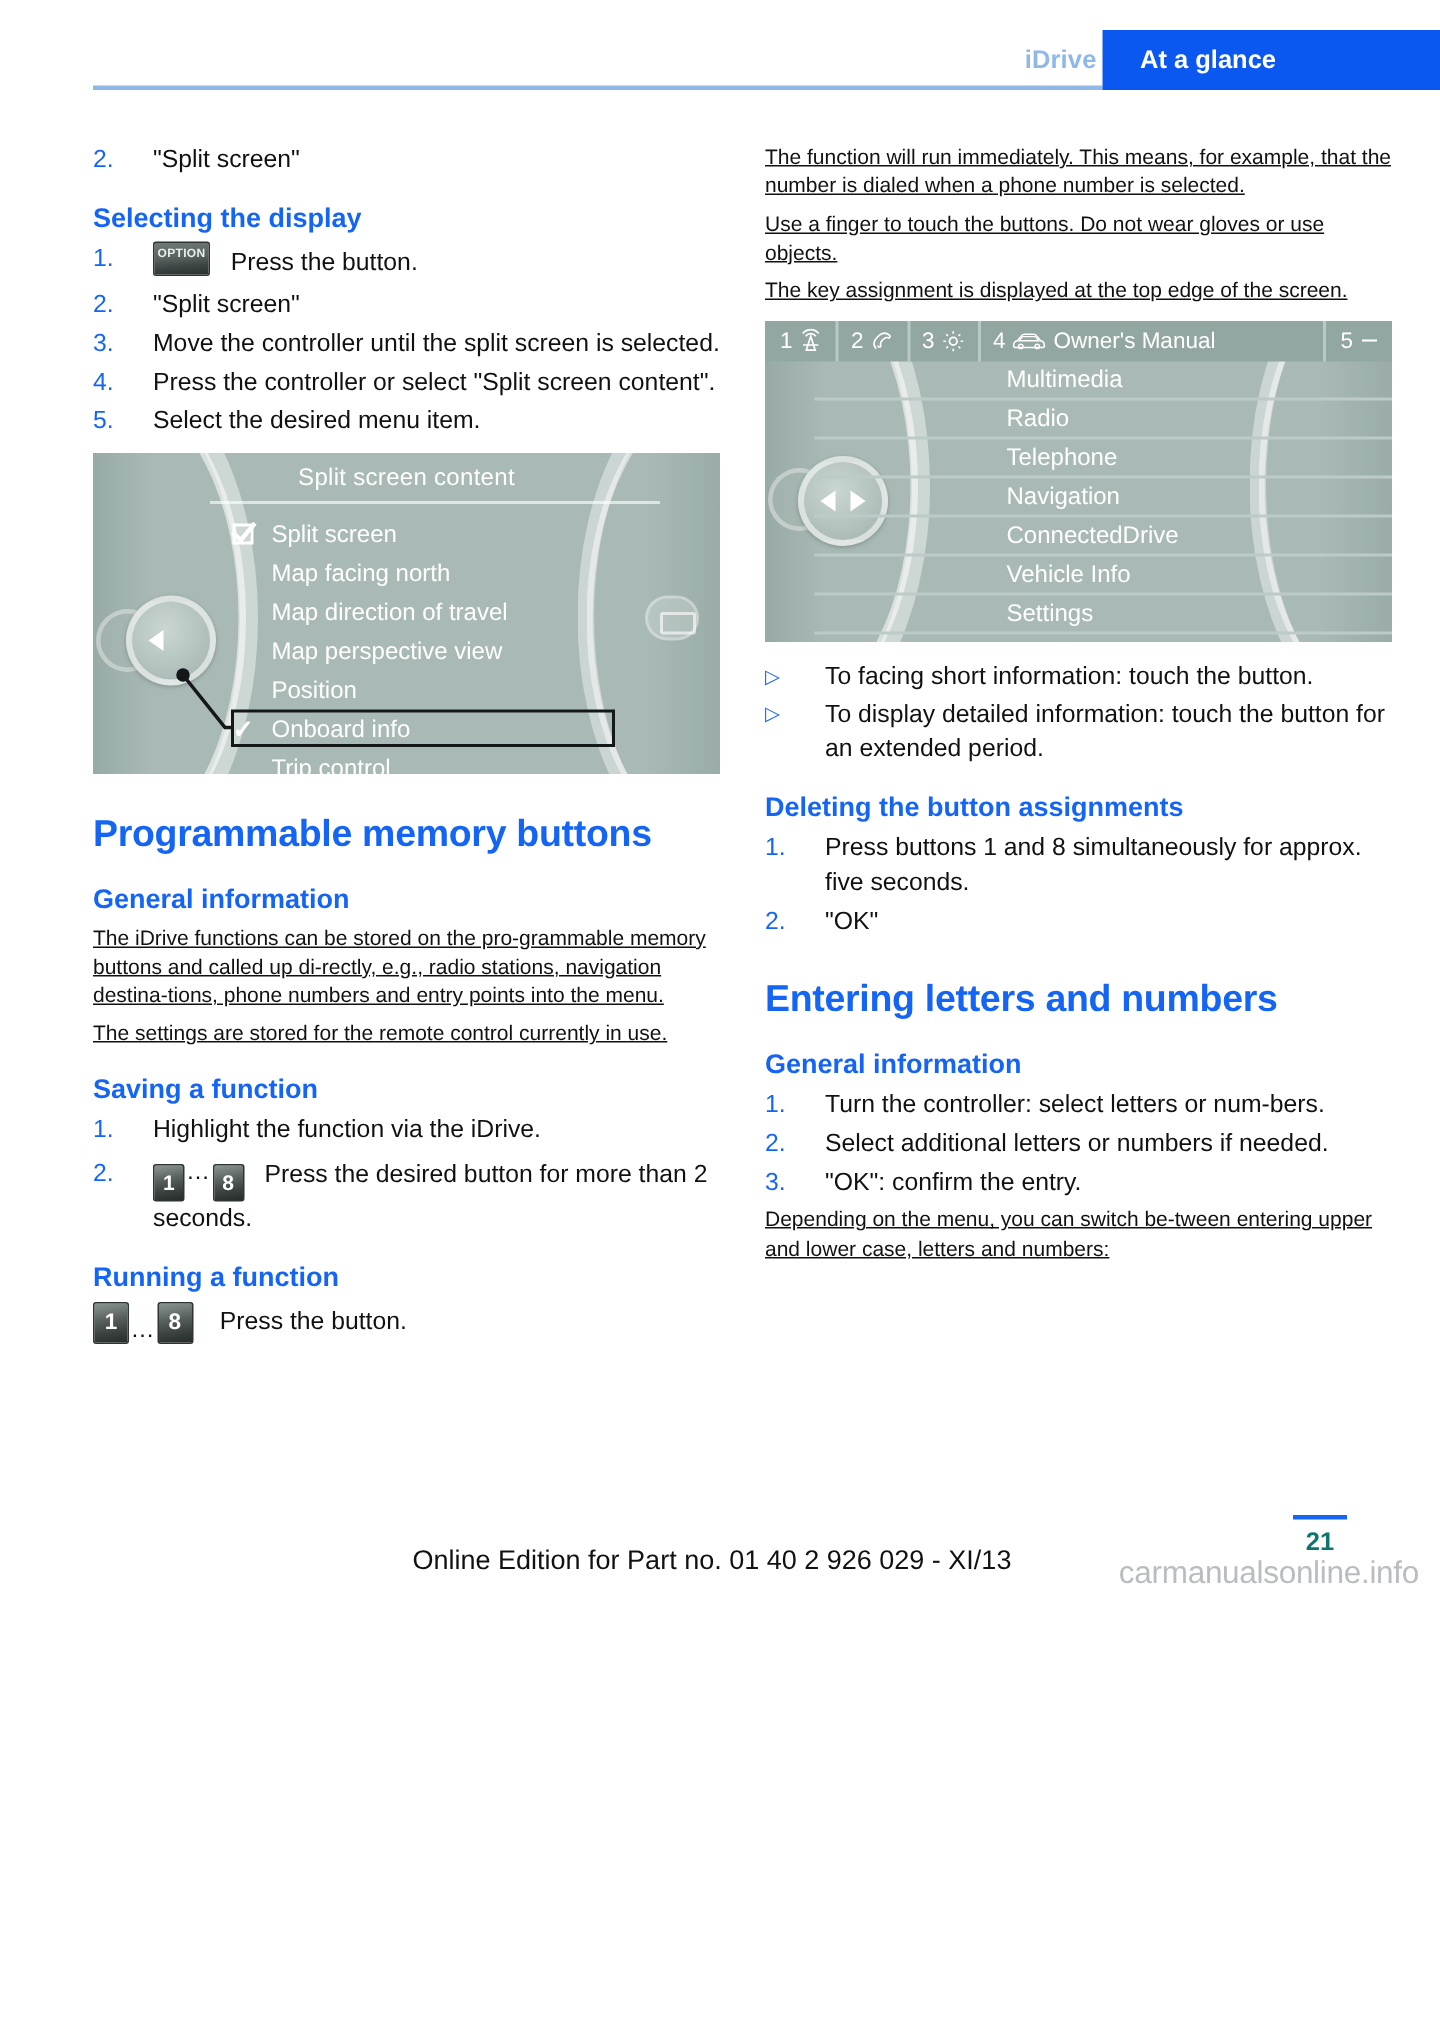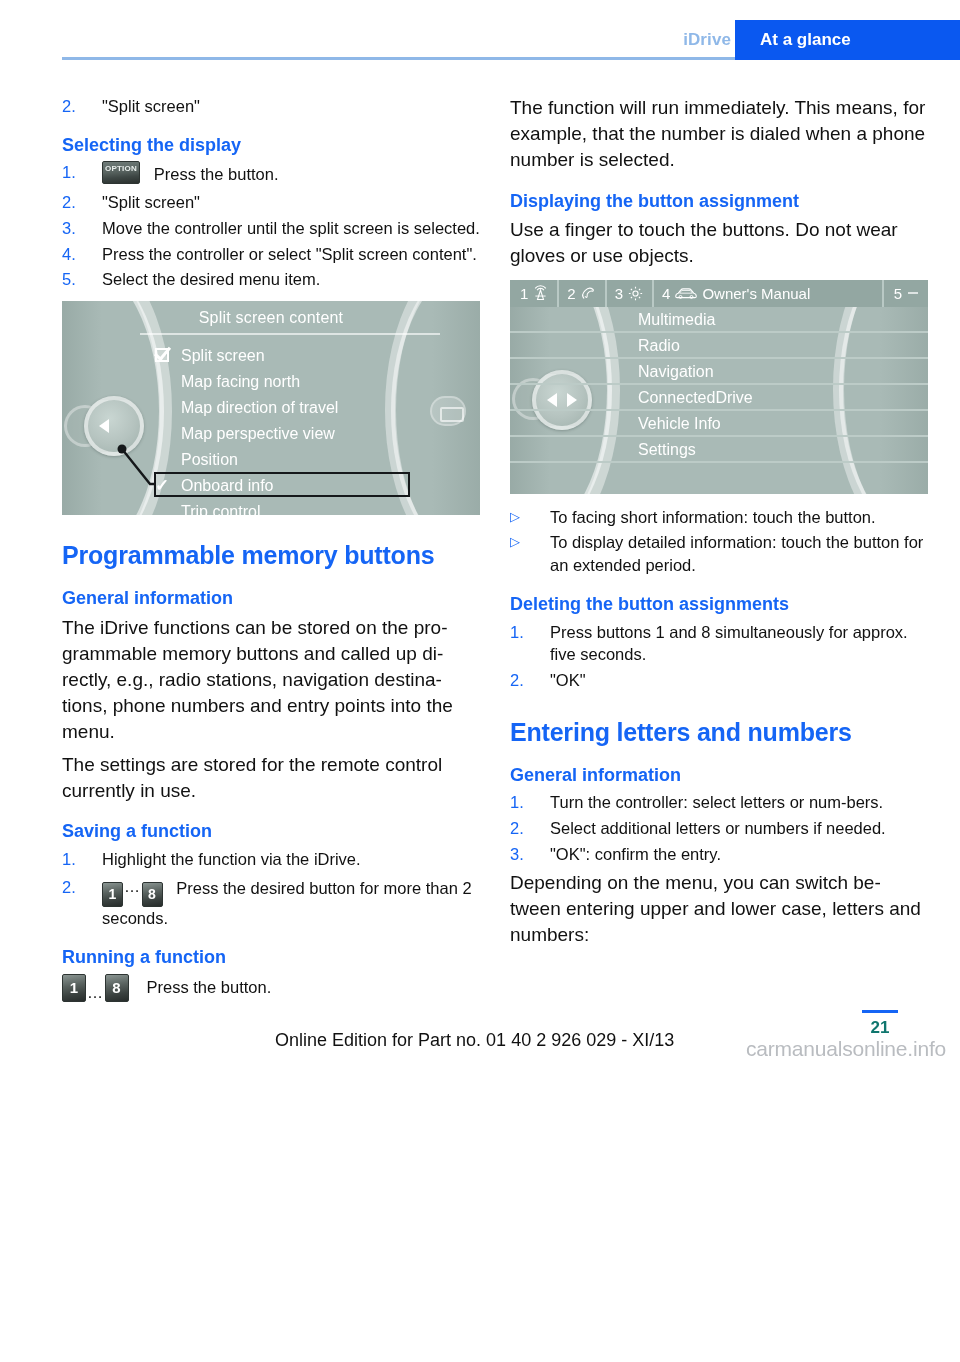--- a/index.html
+++ b/index.html
@@ -83,24 +83,25 @@
   }
   h2.section-title {
     font-size: 18px;
     font-weight: bold;
     color: #1565f5;
     line-height: 1.2;
     margin-top: 17px;
     margin-bottom: 5px;
   }
   p.body {
-    font-size: 19px;
+    font-size: 14px;
     line-height: 1.38;
     color: #111111;
     margin-bottom: 6px;
+    text-decoration: underline;
   }
   .gap-s { height: 8px; }
 
   
   .olist { margin-bottom: 4px; }
   .oitem {
     position: relative;
     padding-left: 40px;
     font-size: 16.5px;
     line-height: 1.38;
@@ -382,20 +383,21 @@
   .sb-cell.first { padding-left: 10px; }
   .sb-cell.title { flex: 1; border-right: 2px solid #b9c9c5; }
   .sb-cell.last { border-right: none; padding-left: 10px; }
   .sb-ic { display: inline-block; line-height: 0; }
 
   .rows {
     position: absolute;
     left: 0; top: 27px;
     width: 418px;
     z-index: 5;
+    padding-left: 33px;
   }
   .rrow {
     position: relative;
     height: 26px;
     line-height: 26px;
     border-bottom: 2px solid #bccbc7;
     color: #ffffff;
     font-size: 16px;
     padding-left: 128px;
     white-space: nowrap;
@@ -579,24 +581,24 @@
         <span class="lbl">Press the button.</span>
       </div>
     </div>
 
   </div>
 
   <div class="col col-right">
 
     <p class="body">The function will run immediately. This means, for example, that the number is dialed when a phone number is selected.</p>
 
-    <h2 class="section-title">Displaying the button assignment</h2>
 
     <p class="body">Use a finger to touch the buttons. Do not wear gloves or use objects.</p>
 
+    <p class="body">The key assignment is displayed at the top edge of the screen.</p>
 
     <div class="idrive">
       <div class="band shade-left"></div>
       <div class="band shade-right"></div>
       <div class="band band-left-outer"></div>
       <div class="band band-left-inner"></div>
       <div class="band band-right-outer"></div>
       <div class="band band-right-inner"></div>
 
       <div class="statusbar">
@@ -665,20 +667,23 @@
       </div>
 
       <div class="rows">
         <div class="rrow">
           <span>Multimedia</span>
         </div>
         <div class="rrow">
           <span>Radio</span>
         </div>
         <div class="rrow">
+          <span>Telephone</span>
+        </div>
+        <div class="rrow">
           <span>Navigation</span>
         </div>
         <div class="rrow">
           <span>ConnectedDrive</span>
         </div>
         <div class="rrow">
           <span>Vehicle Info</span>
         </div>
         <div class="rrow">
           <span>Settings</span>

